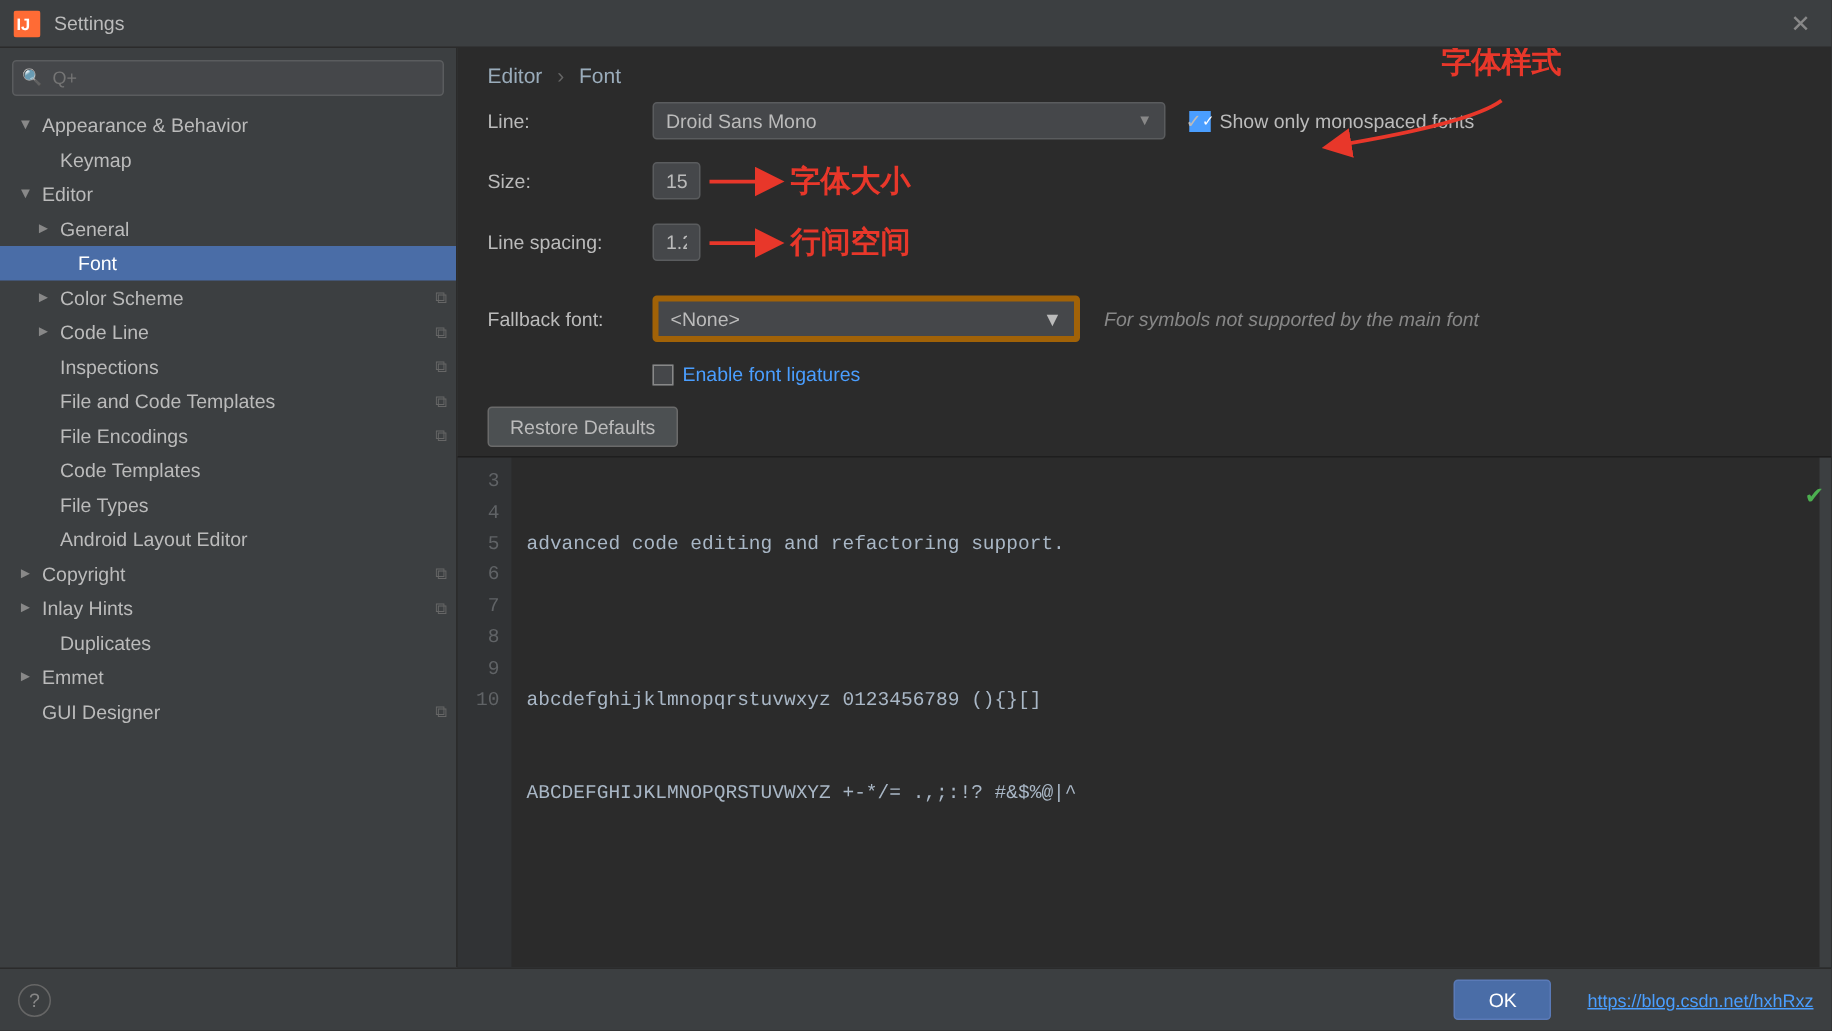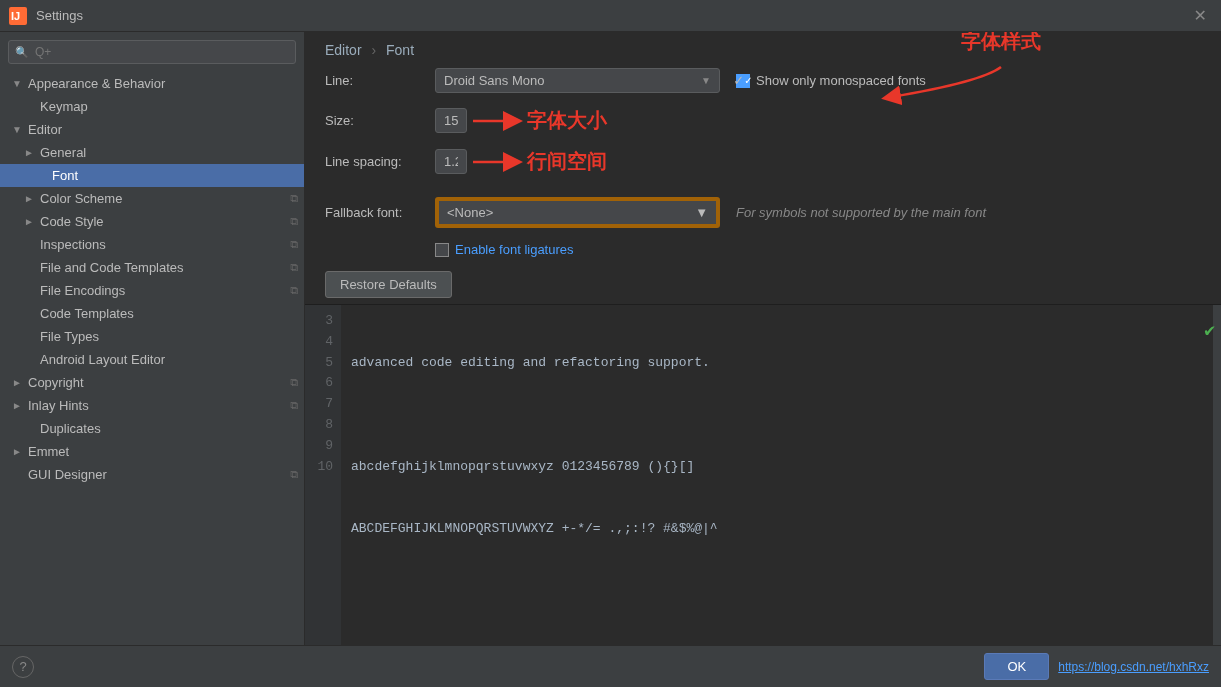--- a/index.html
+++ b/index.html
@@ -145,21 +145,21 @@
       align-items: center;
       margin-bottom: 14px;
     }
     .form-label {
       width: 110px;
       color: #bbbbbb;
       font-size: 13px;
     }
 
     .font-dropdown {
-      width: 285px;
+      width: 342px;
       background: #45474a;
       border: 1px solid #5a5c5e;
       border-radius: 3px;
       color: #bbbbbb;
       padding: 4px 8px;
       font-size: 13px;
       display: flex;
       align-items: center;
       justify-content: space-between;
       cursor: pointer;
@@ -303,21 +303,21 @@
     }
     .help-btn {
       width: 22px; height: 22px;
       border: 1px solid #666;
       border-radius: 50%;
       display: flex; align-items: center; justify-content: center;
       color: #888;
       cursor: pointer;
       font-size: 13px;
     }
-    .bottom-right { display: flex; align-items: center; gap: 9px; }
+    .bottom-right { display: flex; align-items: center; gap: 24px; }
     .ok-btn {
       background: #4a6da7;
       border: 1px solid #5a7ab7;
       border-radius: 3px;
       color: #fff;
       padding: 5px 22px;
       font-size: 13px;
       cursor: pointer;
     }
     .url-text {
@@ -375,21 +375,21 @@
       <span class="arrow"></span>
       <span>Font</span>
     </div>
     <div class="sidebar-item indent-1">
       <span class="arrow">►</span>
       <span>Color Scheme</span>
       <span class="copy-icon">⧉</span>
     </div>
     <div class="sidebar-item indent-1">
       <span class="arrow">►</span>
-      <span>Code Style</span>
+      <span>Code Line</span>
       <span class="copy-icon">⧉</span>
     </div>
     <div class="sidebar-item indent-1">
       <span class="arrow"></span>
       <span>Inspections</span>
       <span class="copy-icon">⧉</span>
     </div>
     <div class="sidebar-item indent-1">
       <span class="arrow"></span>
       <span>File and Code Templates</span>

